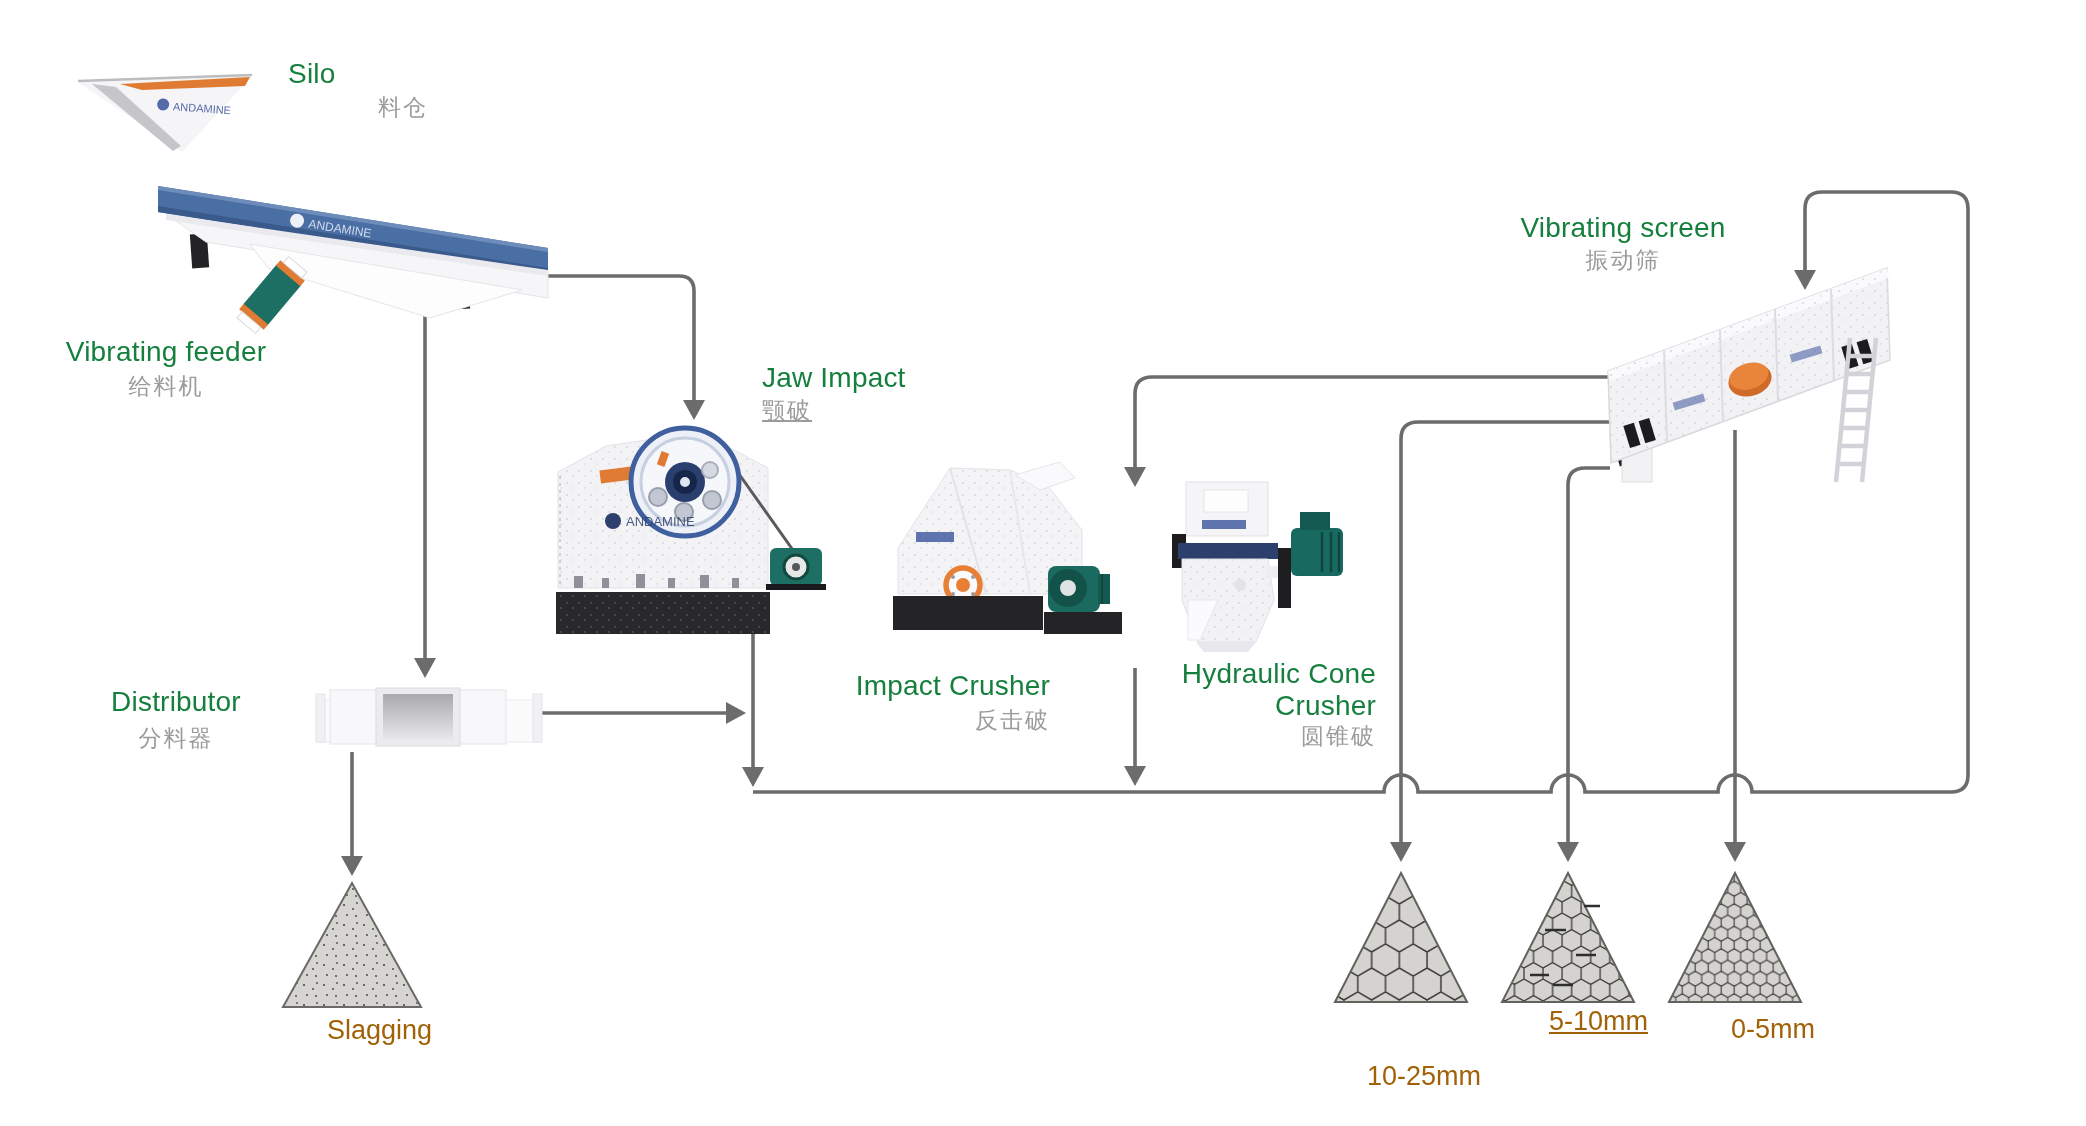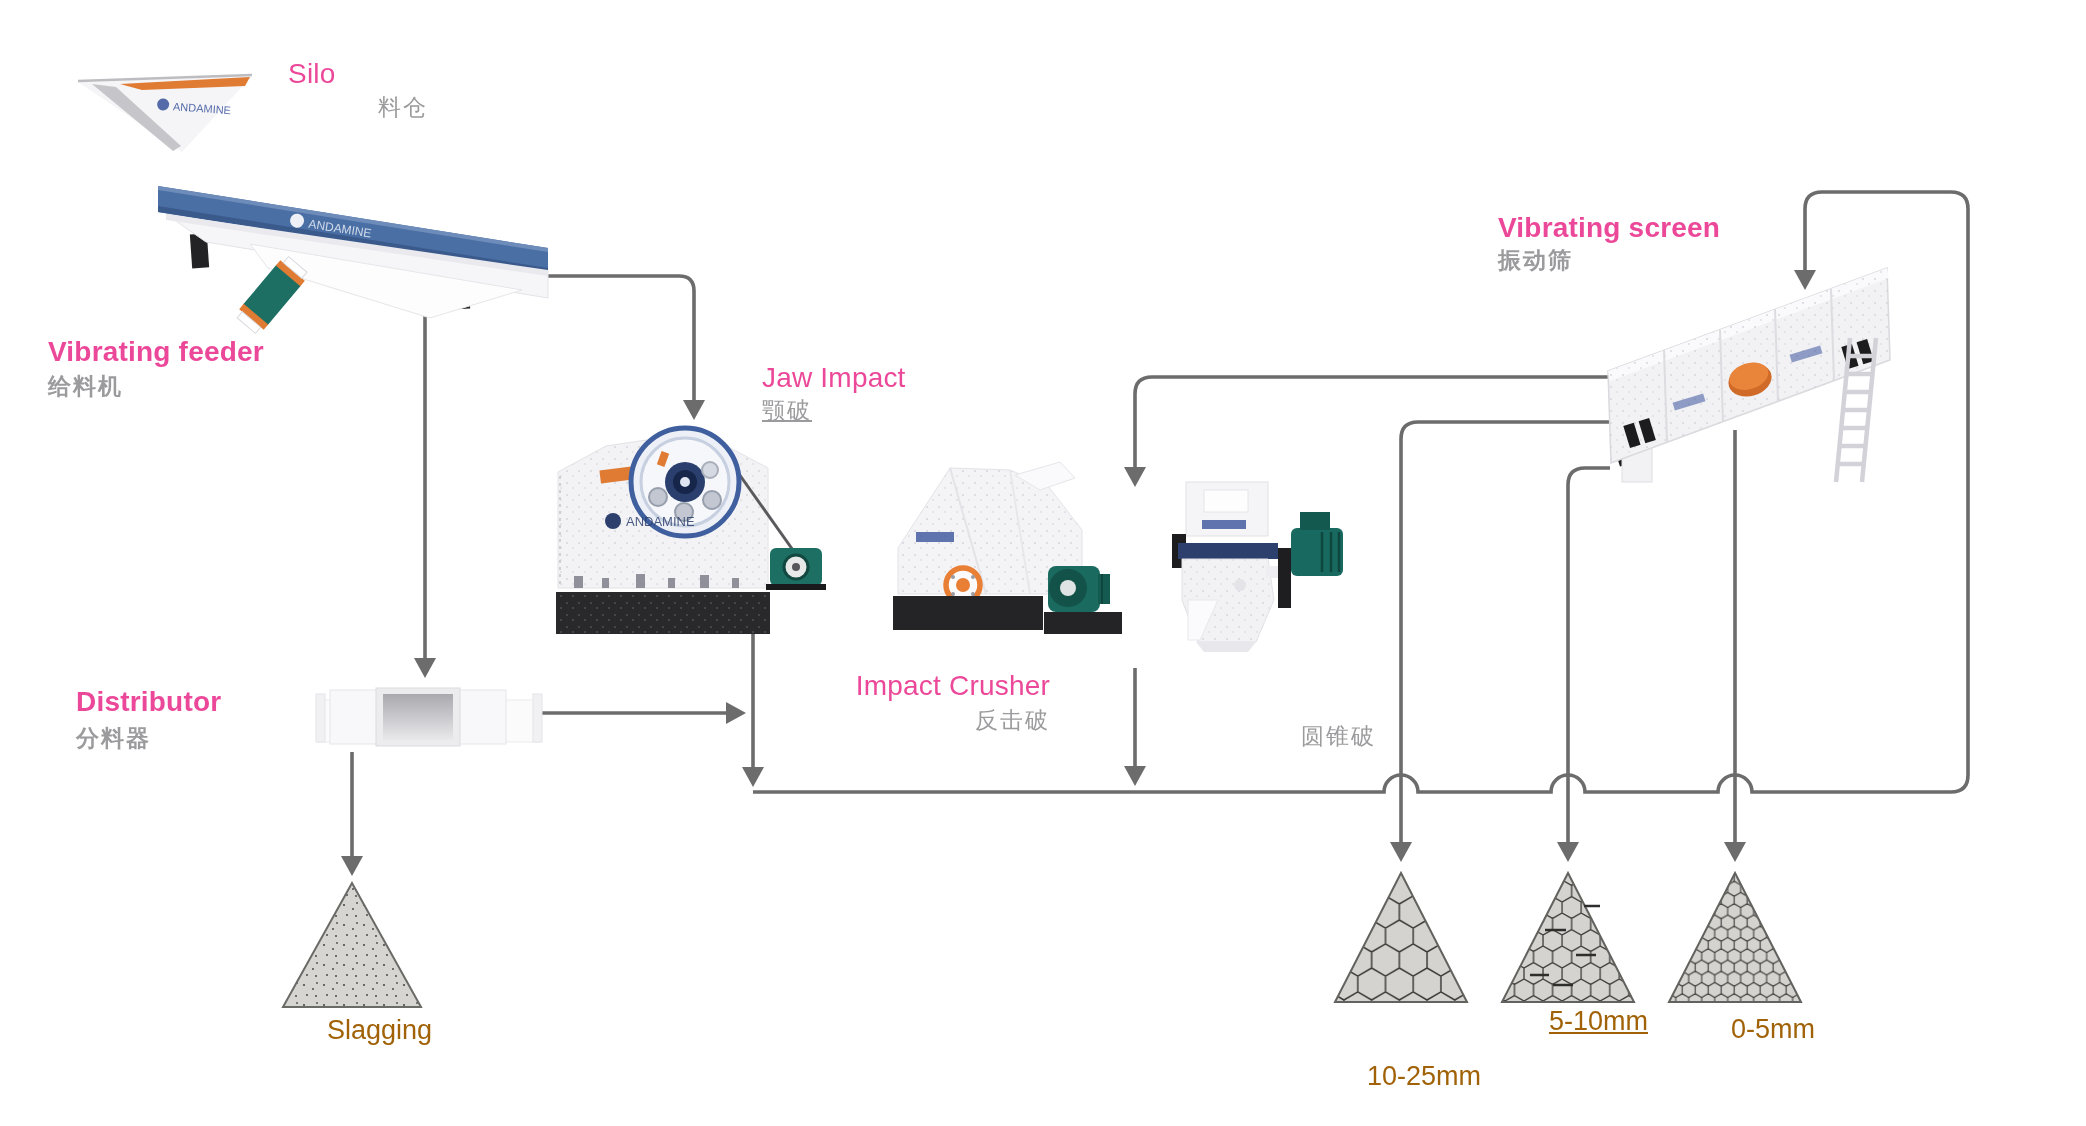--- a/index.html
+++ b/index.html
@@ -2,24 +2,24 @@
 <html><head>
 <meta charset="utf-8">
 <style>
   html,body{margin:0;padding:0;background:#ffffff;}
   #canvas{
     position:relative;width:2086px;height:1126px;background:#ffffff;overflow:hidden;
     font-family:"Liberation Sans","DejaVu Sans",sans-serif;
   }
   #flow-svg{position:absolute;left:0;top:0;}
   .lbl{position:absolute;line-height:1.15;white-space:normal;}
-  .en{font-size:28px;color:#ec4899;letter-spacing:.2px;}
+  .en{font-size:28px;color:#15803d;letter-spacing:.2px;}
   .zh{font-size:23px;color:#9b9b9d;letter-spacing:2px;}
   .orange{font-size:27px;color:#a16207;}
-  .ta-r{text-align:left;font-weight:bold;} .ta-c{text-align:right;} .ta-l{text-align:left;}
+  .ta-r{text-align:center;} .ta-c{text-align:right;} .ta-l{text-align:left;}
 </style>
 </head>
 <body>
 
 <div id="canvas">
 
 <svg id="flow-svg" width="2086" height="1126" viewBox="0 0 2086 1126">
   <defs>
 
     <pattern id="hexL" width="27.71" height="48" patternUnits="userSpaceOnUse">
@@ -282,20 +282,21 @@
 
 <div class="lbl en ta-r" style="left:48px;top:336px;width:236px;">Vibrating feeder</div>
 <div class="lbl zh ta-r" style="left:48px;top:373px;width:236px;">给料机</div>
 
 <div class="lbl en ta-l" style="left:762px;top:362px;width:260px;">Jaw Impact</div>
 <div class="lbl zh ta-l" style="left:762px;top:397px;width:260px;text-decoration:underline;">颚破</div>
 
 <div class="lbl en ta-c" style="left:830px;top:670px;width:220px;">Impact Crusher</div>
 <div class="lbl zh ta-c" style="left:830px;top:707px;width:220px;">反击破</div>
 
+<div class="lbl en ta-c" style="left:1176px;top:658px;width:200px;">Hydraulic Cone Crusher</div>
 <div class="lbl zh ta-c" style="left:1176px;top:723px;width:200px;">圆锥破</div>
 
 <div class="lbl en ta-r" style="left:1498px;top:212px;width:250px;">Vibrating screen</div>
 <div class="lbl zh ta-r" style="left:1498px;top:247px;width:250px;">振动筛</div>
 
 <div class="lbl en ta-r" style="left:76px;top:686px;width:200px;">Distributor</div>
 <div class="lbl zh ta-r" style="left:76px;top:725px;width:200px;">分料器</div>
 
 <div class="lbl orange ta-c" style="left:272px;top:1015px;width:160px;">Slagging</div>
 <div class="lbl orange ta-c" style="left:1321px;top:1014px;width:160px;margin-top:47px;">10-25mm</div>

